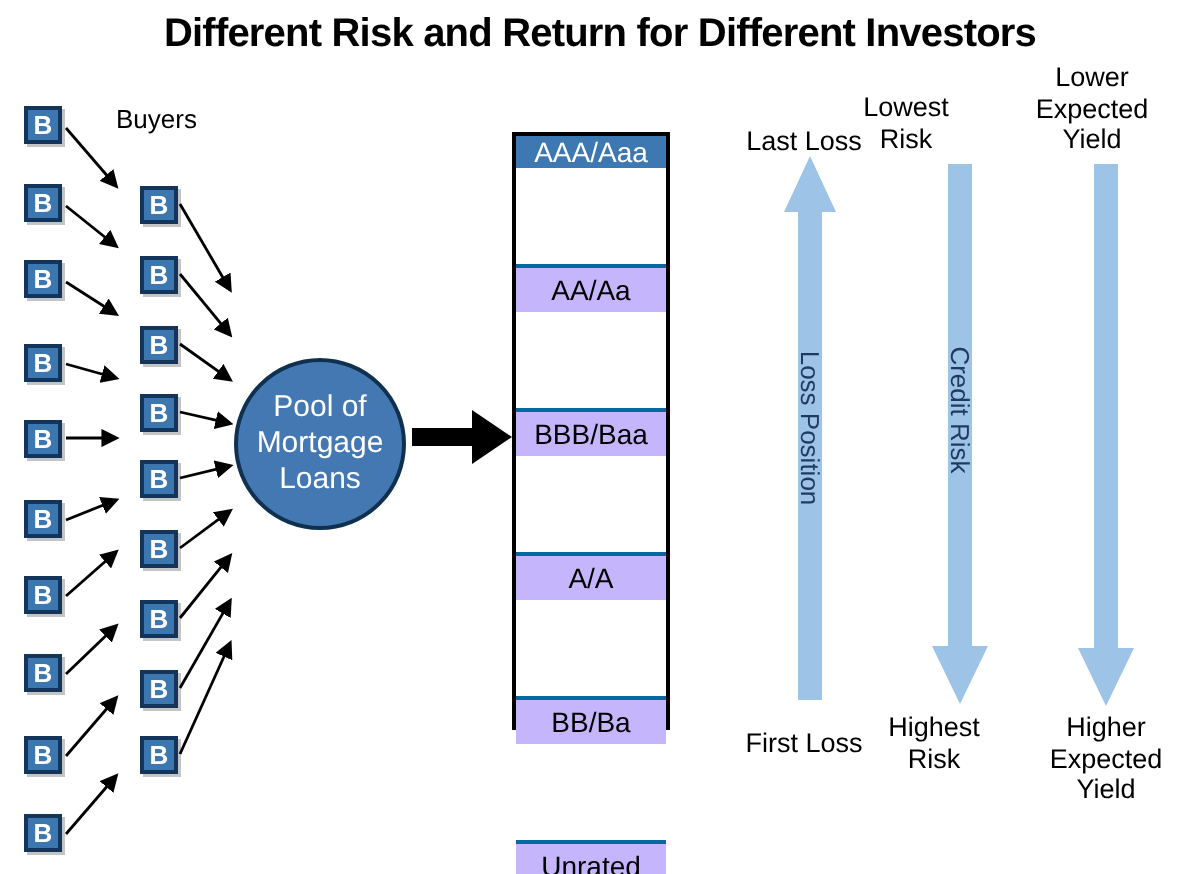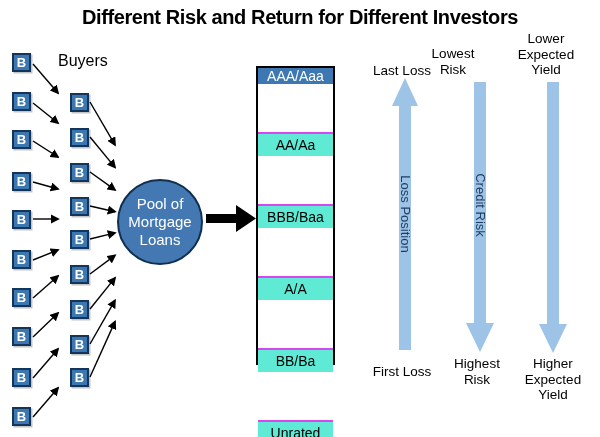--- a/index.html
+++ b/index.html
@@ -4,39 +4,39 @@
 <style>
   html,body { margin:0; padding:0; background:#fff; }
   .stage {
     position:relative; width:600px; height:437px; background:#ffffff;
     font-family:Liberation Sans, sans-serif; overflow:hidden;
   }
   .title {
     position:absolute; top:6px; left:0; width:100%; text-align:center;
     font-weight:bold; font-size:20px; letter-spacing:-0.4px; color:#000;
   }
-  .buyers-label { position:absolute; left:58px; top:52px; font-size:16px; color:#000; }
+  .buyers-label { position:absolute; left:58px; top:52px; font-size:13px; color:#000; }
   .bbox {
     position:absolute; width:15px; height:15px; background:#3d77b0;
     border:2px solid #14355b; box-shadow:1.5px 1.5px 0 #c4c4c4;
     color:#fff; font-weight:bold; font-size:13px;
     display:flex; align-items:center; justify-content:center; line-height:1;
   }
   .pool {
     position:absolute; left:117px; top:179px; width:82px; height:82px;
     border-radius:50%; background:#4478b3; border:2px solid #10304f;
     color:#fff; display:flex; align-items:center; justify-content:center;
     text-align:center; font-size:15px; line-height:1.22; white-space:pre-line;
   }
   .column {
     position:absolute; left:256px; top:66px; width:75px; height:295px;
     border:2px solid #000; display:flex; flex-direction:column;gap:48px;
   }
   .tranche {
-    flex:0 0 22px; background:#5eead4; color:#000; border-top:2px solid #d946ef;
+    flex:0 0 22px; background:#c4b5fd; color:#000; border-top:2px solid #0369a1;
     display:flex; align-items:center; justify-content:center; font-size:14px;
   }
   .tranche.senior { flex:1 1 auto; background:#3d78b2; color:#fff; border-top:none; }
   .axis-label {
     position:absolute; transform:translateX(-50%); text-align:center;
     font-size:13.5px; line-height:15.5px; white-space:pre-line; color:#000;
   }
   .vtext {
     position:absolute; transform:translate(-50%,-50%) rotate(90deg);
     font-size:13px; color:#1e3a5f; white-space:nowrap;
@@ -117,21 +117,21 @@
     <div class="tranche">BBB/Baa</div>
     <div class="tranche">A/A</div>
     <div class="tranche">BB/Ba</div>
     <div class="tranche">Unrated</div>
   </div>
 
   <div class="axis-label" style="left:402px; top:63px;">Last Loss</div>
   <div class="axis-label" style="left:402px; top:364px;text-align:center;">First Loss</div>
   <div class="axis-label" style="left:453px; top:46px;">Lowest
 Risk</div>
-  <div class="axis-label" style="left:477px; top:356px;">Highest
+  <div class="axis-label" style="left:467px; top:356px;">Highest
 Risk</div>
   <div class="axis-label" style="left:546px; top:31px;">Lower
 Expected
 Yield</div>
   <div class="axis-label" style="left:553px; top:356px;">Higher
 Expected
 Yield</div>
 
   <div class="vtext" style="left:405px; top:214px;">Loss Position</div>
   <div class="vtext" style="left:480px; top:205px;">Credit Risk</div>

